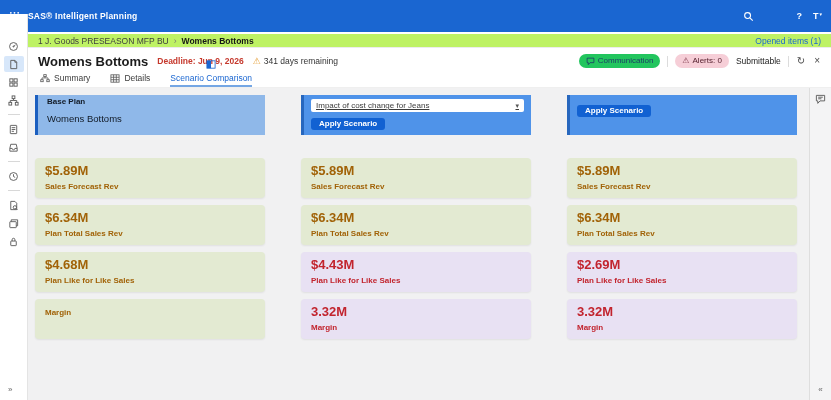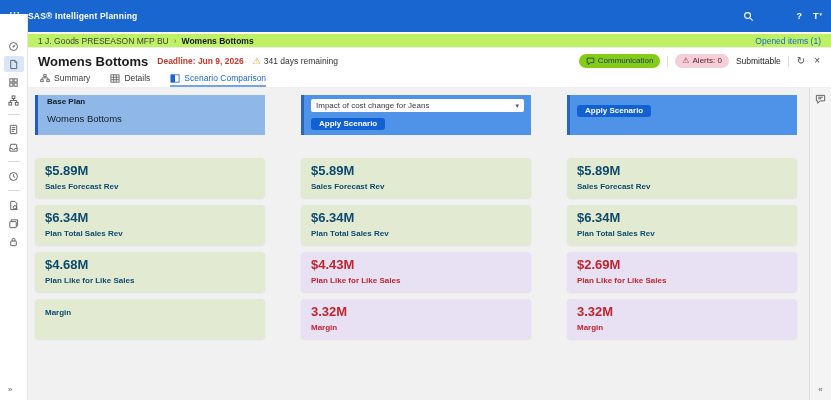--- a/index.html
+++ b/index.html
@@ -34,50 +34,50 @@
   .crumb-current { font-weight:bold; color:#161616; }
   .opened-link { margin-left:auto; color:#1A66D1; cursor:pointer; text-decoration:none; font-size:8.5px; }
 
   .title-row { height:26px; background:#fff; display:flex; align-items:center; padding:0 10px; white-space:nowrap; }
   .page-title { font-size:13px; font-weight:bold; color:#1B1B1B; }
   .deadline { margin-left:9px; font-size:8.5px; font-weight:bold; color:#C5382C; }
   .warn-glyph { margin-left:9px; font-size:9px; color:#E39A2E; }
   .days { margin-left:3px; font-size:8.5px; color:#333; }
   .title-right { margin-left:auto; display:flex; align-items:center; gap:7px; }
   .pill { display:inline-flex; align-items:center; gap:3px; border-radius:8px; padding:2px 7px; font-size:8px; cursor:pointer; line-height:1.2; }
-  .pill-comm { background:#84cc16; color:#1C3D66; }
+  .pill-comm { background:#22c55e; color:#1C3D66; }
   .pill-alert { background:#F6CED7; color:#55202E; }
   .pill-alert .tri { font-size:8px; color:#7A3346; }
   .vdiv { width:1px; height:11px; background:#DCDCDC; }
   .submittable { font-size:8.5px; color:#222; }
   .iconbtn { background:none; border:none; font-size:10px; color:#4A4A4A; cursor:pointer; line-height:1; padding:0 1px; }
 
   .tabs-row { height:14px; background:#fff; display:flex; align-items:flex-end; gap:20px; padding:0 12px; border-bottom:1px solid #EFEFEF; }
   .tab { display:flex; align-items:center; gap:4px; font-size:8.5px; color:#3C3C3C; padding-bottom:2px; border-bottom:2px solid transparent; cursor:pointer; white-space:nowrap; }
   .tab svg { stroke:#5A5A5A; fill:none; stroke-width:1; }
-  .tab.active { color:#1A66D1; border-bottom-color:#74A6E4; }
+  .tab.active { color:#1A66D1; border-bottom-color:#74A6E4;flex-direction:column; }
   .tab.active svg { stroke:#1A66D1; }
 
   
   .content-wrap { flex:1; display:flex; min-height:0; }
   .content { flex:1; background:#F1F1F2; padding:7px 0 0 7px; display:flex; gap:36px; }
   .col { width:230px; flex:0 0 230px; display:flex; flex-direction:column; }
 
   .panel-base { height:40px; background:#8FB8E9; border-left:3px solid #1C5FC0; padding:2px 9px; }
   .panel-base .lbl { font-size:8px; font-weight:bold; color:#111A26; }
   .panel-base .sub { font-size:9.5px; color:#111A26; margin-top:7px; }
 
   .panel-scen { height:40px; background:#4F93E9; border-left:3px solid #2767BE; padding:4px 7px; }
-  .fake-select { height:13px; background:#fff; border-radius:2px; display:flex; align-items:center; justify-content:space-between; padding:0 5px; font-size:8px; color:#3C3C3C; cursor:pointer; overflow:hidden; white-space:nowrap; }
+  .fake-select { height:13px; background:#fff; border-radius:2px; display:flex; align-items:center; justify-content:space-between; padding:0 5px; font-size:8px; color:#3C3C3C; cursor:pointer; overflow:hidden; white-space:nowrap;text-decoration:underline; }
   .fake-select .chev { font-size:7px; color:#555; margin-left:4px; }
   .apply-btn { margin-top:4px; height:12px; background:#1161D2; color:#fff; border:none; border-radius:3px; font-size:8px; font-weight:bold; font-family:inherit; padding:0 8px; display:inline-flex; align-items:center; cursor:pointer; }
 
   .cards { margin-top:23px; display:flex; flex-direction:column; gap:7px; }
   .card { height:40px; border-radius:4px; padding:6px 10px; box-shadow:0 1px 2px rgba(0,0,0,.07); }
-  .card.good { background:#E3EAD2; color:#0c4a6e; }
+  .card.good { background:#E3EAD2; color:#a16207; }
   .card.bad  { background:#E8E1F3; color:#C2242E; }
   .card-value { font-size:13px; font-weight:bold; line-height:1.15; }
   .card-label { font-size:8px; font-weight:bold; margin-top:3px; }
 
   
   .rail { width:22px; flex:0 0 22px; background:#F4F4F5; border-left:1px solid #DEDEDE; display:flex; flex-direction:column; align-items:center; padding:6px 0; }
   .rail svg { stroke:#5A5A5A; fill:none; stroke-width:1; cursor:pointer; }
   .rail-collapse { margin-top:auto; font-size:8px; color:#666; cursor:pointer; }
 </style>
 </head>

